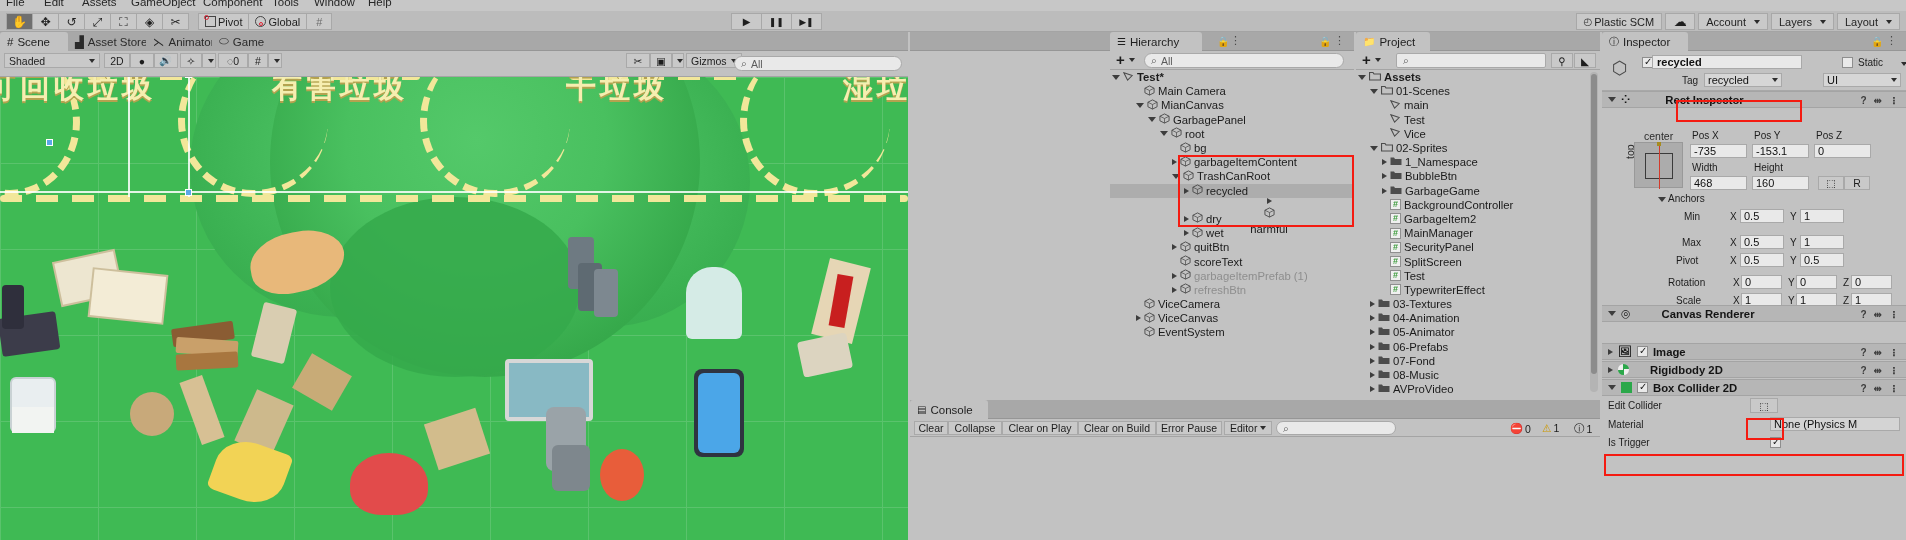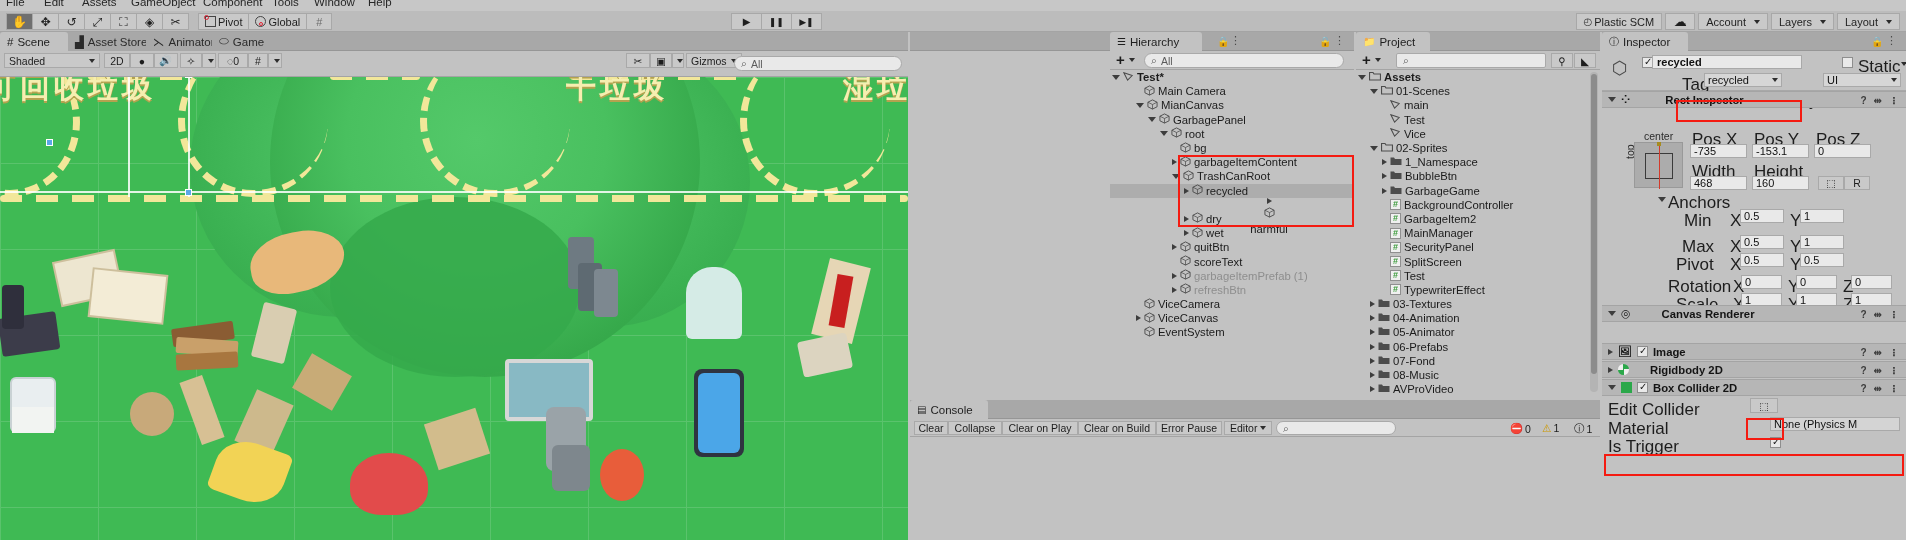--- a/index.html
+++ b/index.html
@@ -145,21 +145,21 @@
   #inspector-panel{ left:1602px; top:32px; width:304px; height:508px; }
   .insp-body{ position:absolute; left:0; top:19px; right:0; bottom:0; background:#c2c2c2; overflow:hidden;}
   .insp-head{ position:relative; height:40px; background:#c2c2c2; border-bottom:1px solid #a8a8a8;}
   .namefield{
     position:absolute; left:50px; top:4px; width:150px; height:14px;
     background:#e9e9e9; border:1px solid #a9a9a9; font-size:11px; font-weight:bold;
     display:flex; align-items:center; padding-left:4px; color:#101010;
   }
   .chk{ width:11px;height:11px; background:#e9e9e9; border:1px solid #8e8e8e; position:relative; flex:0 0 auto;}
   .chk.on::after{ content:"✓"; position:absolute; left:1px; top:-2px; font-size:10px; color:#1a1a1a;}
-  .row-lab{ font-size:17px; color:#1d1d1d; }
+  .row-lab{ font-size:10px; color:#1d1d1d; }
   .minifield{
     background:#e9e9e9; border:1px solid #a9a9a9; height:14px; font-size:11px;
     display:flex; align-items:center; padding-left:3px; color:#101010;
   }
   .dropf{
     background:#d6d6d6; border:1px solid #a9a9a9; height:14px; font-size:11px;
     display:flex; align-items:center; justify-content:space-between; padding:0 3px; color:#101010;
   }
   .comp-head{
     position:relative; height:17px; background:#b6b6b6; border-top:1px solid #a4a4a4; border-bottom:1px solid #a4a4a4;
@@ -352,20 +352,21 @@
       <div class="dashline" style="left:0px;top:118px;width:908px"></div>
       <div class="dashcurve" style="left:-60px;top:-30px;width:140px;height:150px;border-top:none;border-left:none;"></div>
       <div class="dashcurve" style="left:178px;top:-32px;width:150px;height:152px;border-top:none;border-right:none;"></div>
       <div class="dashcurve" style="left:420px;top:-32px;width:150px;height:152px;border-top:none;border-right:none;"></div>
       <div class="dashcurve" style="left:740px;top:-32px;width:150px;height:152px;border-top:none;border-right:none;"></div>
       <div class="dashline" style="left:88px;top:-4px;width:100px;height:7px"></div>
       <div class="dashline" style="left:330px;top:-4px;width:90px;height:7px"></div>
       <div class="dashline" style="left:570px;top:-4px;width:170px;height:7px"></div>
 
       <div class="banner-label" style="left:-14px;top:-10px">可回收垃圾</div>
+      <div class="banner-label" style="left:272px;top:-10px">有害垃圾</div>
       <div class="banner-label" style="left:566px;top:-10px">干垃圾</div>
       <div class="banner-label" style="left:843px;top:-10px">湿垃圾</div>
 
       <div class="gizmo-line" style="left:0px;top:114px;width:908px;height:1.5px"></div>
       <div class="gizmo-line" style="left:188px;top:-60px;width:1.5px;height:180px"></div>
       <div class="gizmo-line" style="left:128px;top:-60px;width:1.5px;height:180px"></div>
       <div class="gizmo-pt" style="left:46px;top:62px"></div>
       <div class="gizmo-pt" style="left:185px;top:112px"></div>
       <div class="gizmo-pt" style="left:185px;top:-6px"></div>
 

